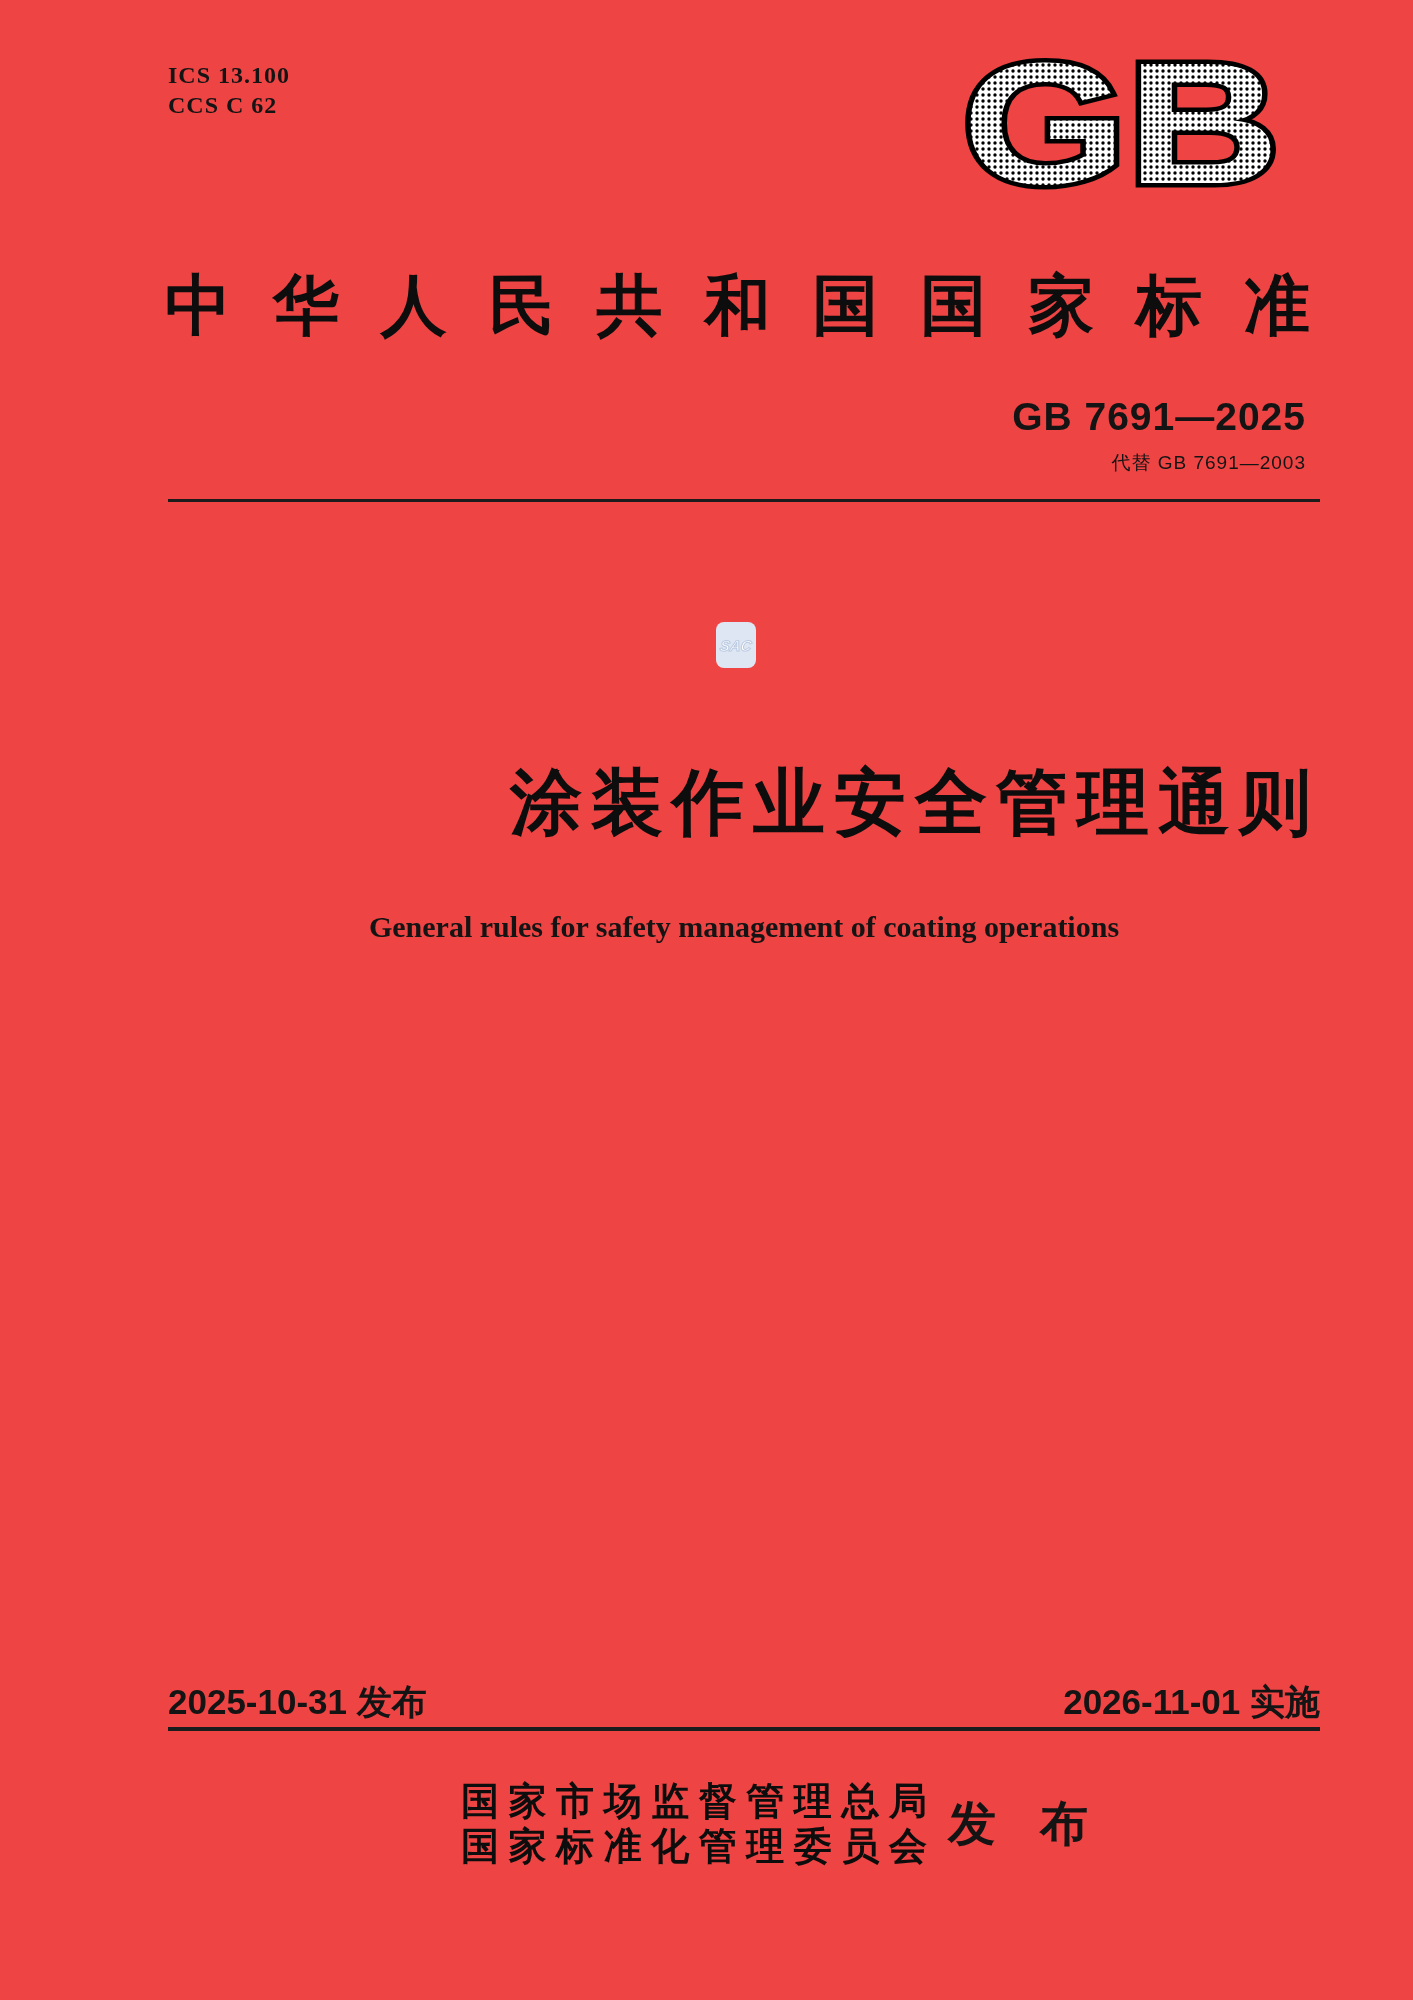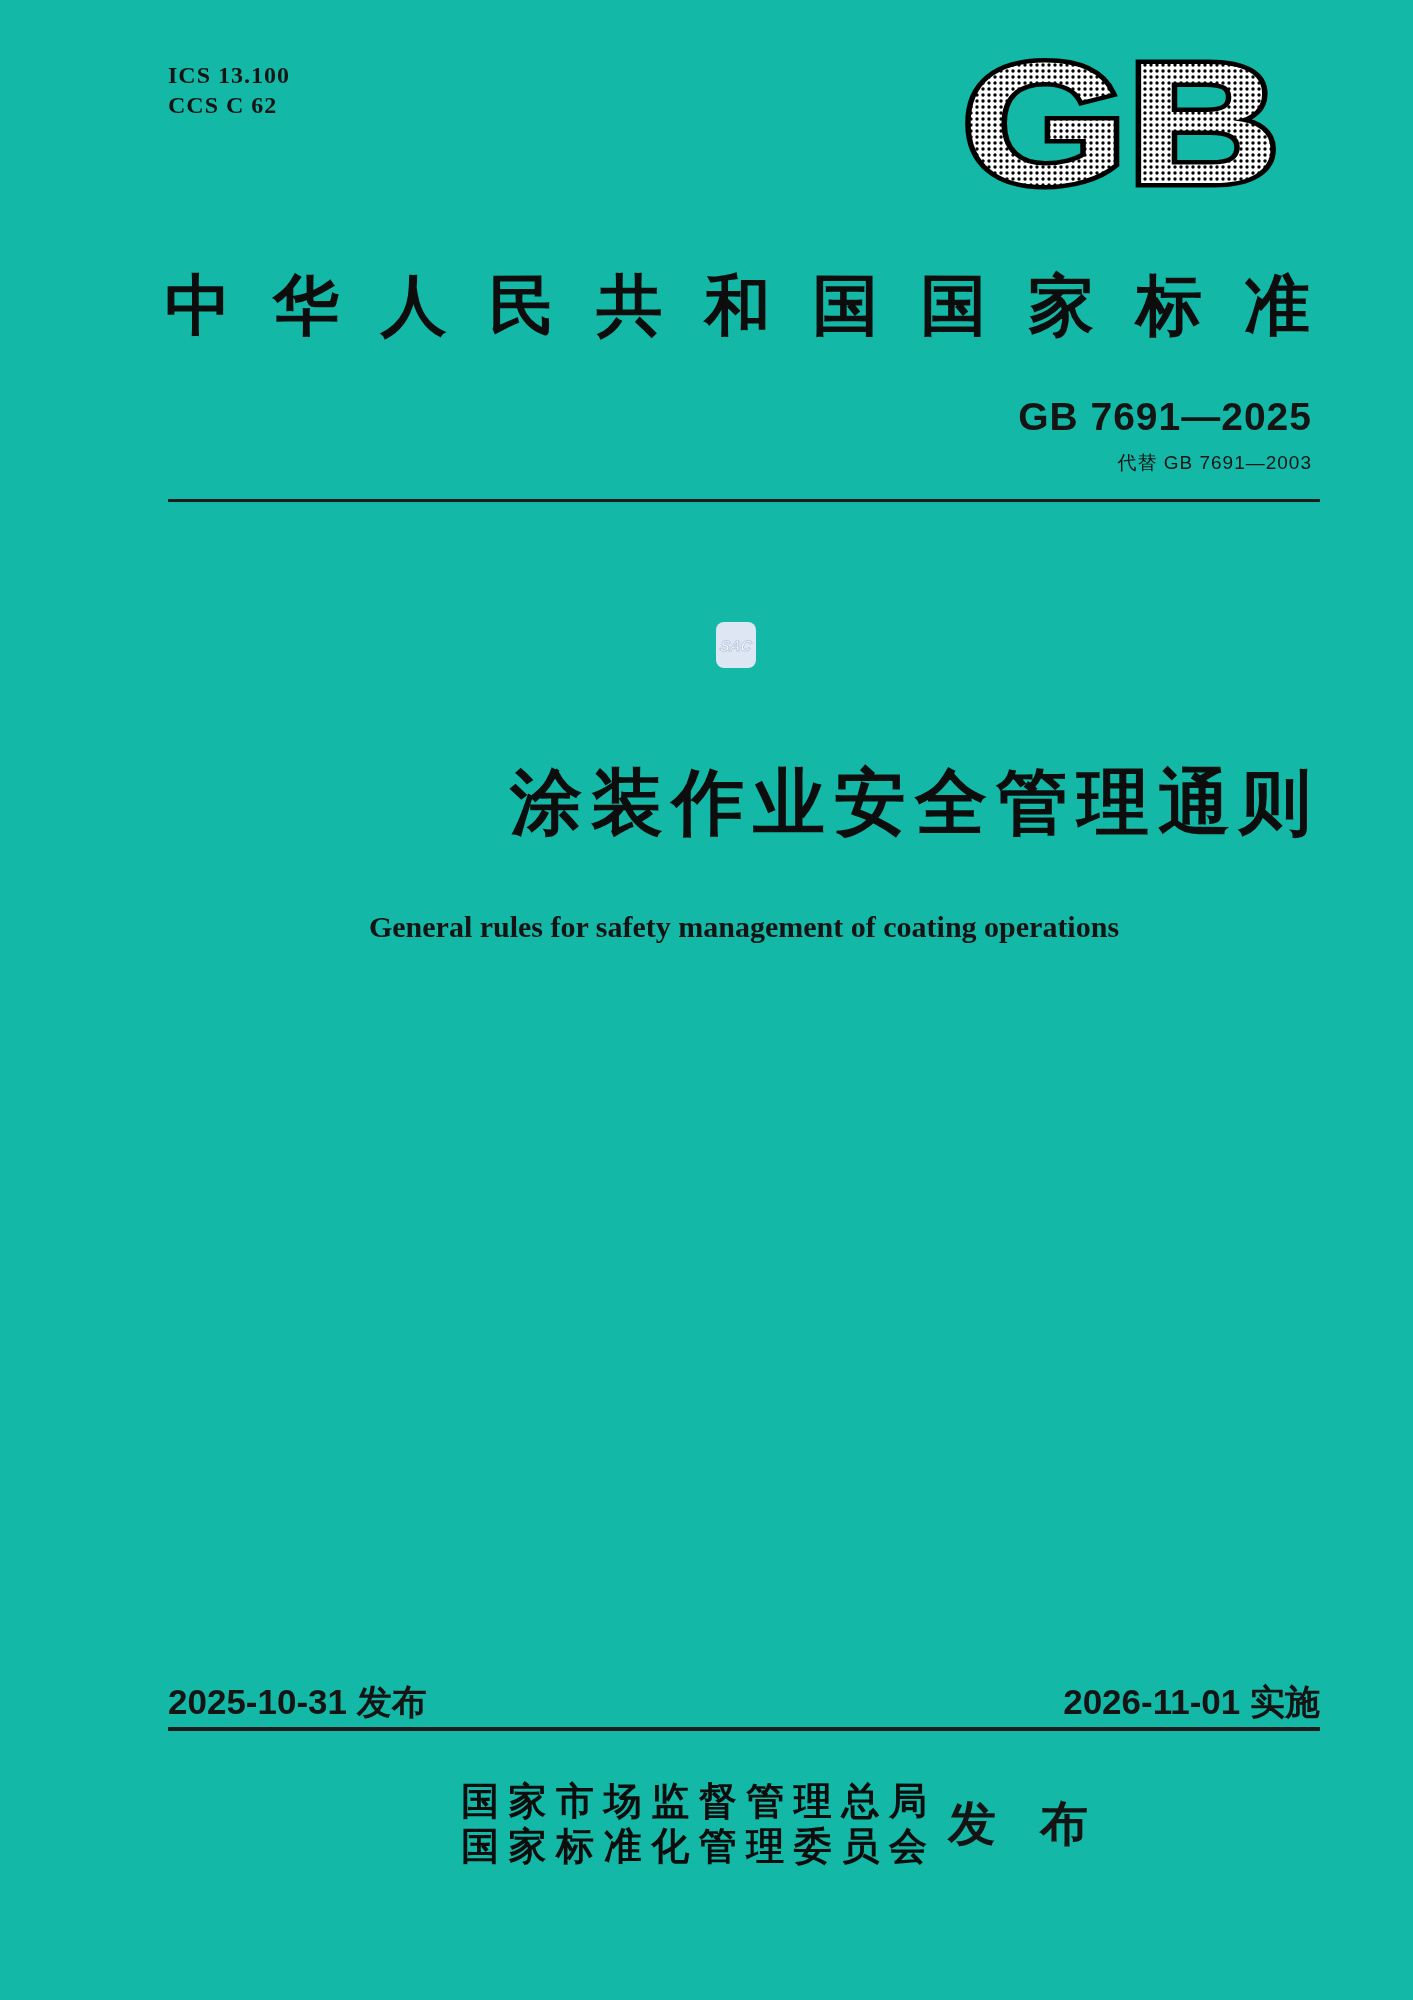--- a/index.html
+++ b/index.html
@@ -4,21 +4,21 @@
 <style>
   :root{
     --serif: "Liberation Serif","DejaVu Serif",serif;
     --sans: "Liberation Sans","DejaVu Sans",sans-serif;
     --ink: #141414;
   }
   html,body{margin:0;padding:0;background:#ffffff;}
   .page{
     position:relative;
     width:1413px;height:2000px;
-    background:#14b8a6;
+    background:#ef4444;
     overflow:hidden;
     font-family:var(--serif);
     color:var(--ink);
   }
   
   .class-codes{
     position:absolute;left:168px;top:60px;
     font-family:var(--serif);
     font-weight:bold;font-size:24px;line-height:30px;
     letter-spacing:1px;
@@ -27,21 +27,21 @@
   .gb-logo{position:absolute;left:956px;top:50px;width:330px;height:152px;}
   
   .national-title{
     position:absolute;left:165px;top:270px;width:1145px;
     font-family:var(--serif);
     font-weight:bold;font-size:66px;line-height:72px;
     color:#0d0d0d;
   }
   
   .std-num-block{
-    position:absolute;right:101px;top:396px;
+    position:absolute;right:107px;top:396px;
     text-align:right;
   }
   .std-number{
     font-family:var(--sans);
     font-weight:bold;font-size:39px;line-height:42px;
     letter-spacing:1px;
   }
   .replaces-note{
     font-family:Liberation Sans, sans-serif;
     font-weight:500;font-size:19px;line-height:30px;

